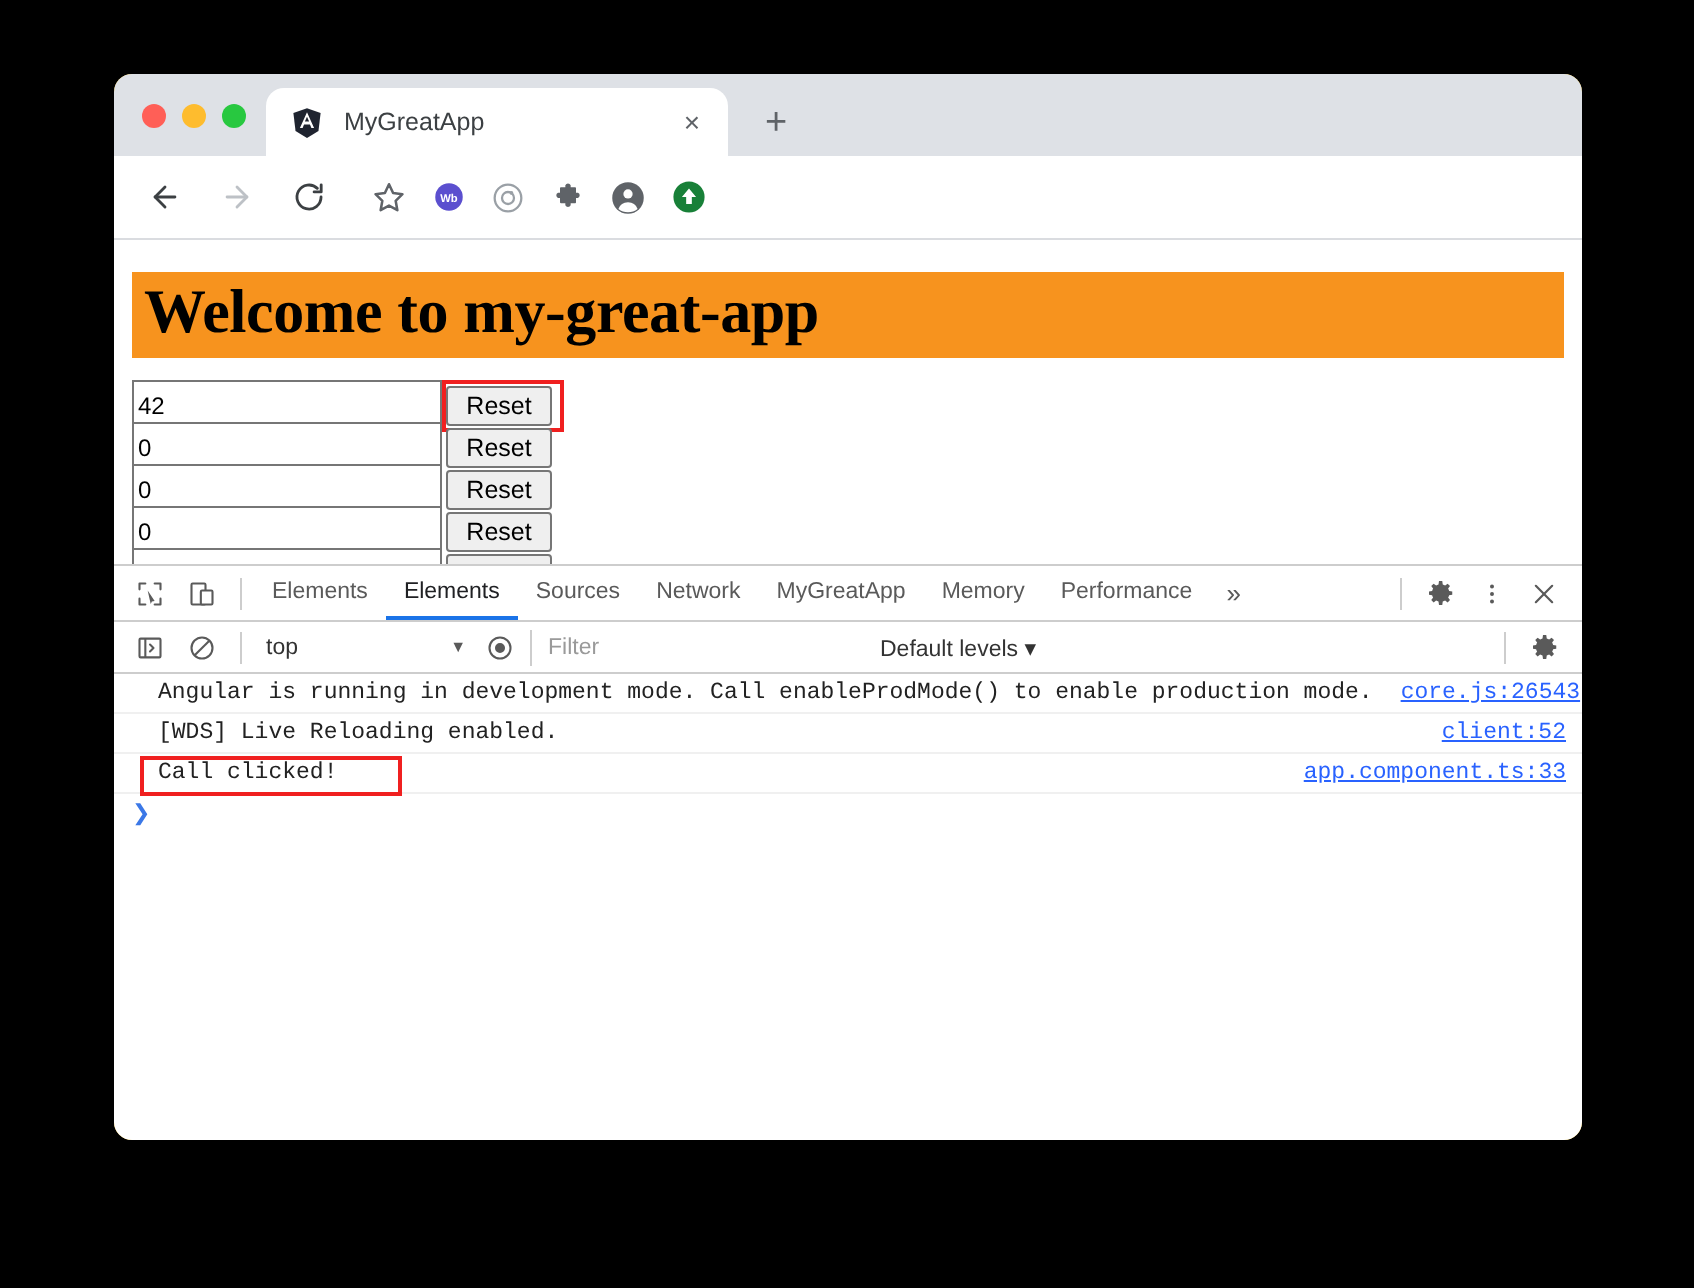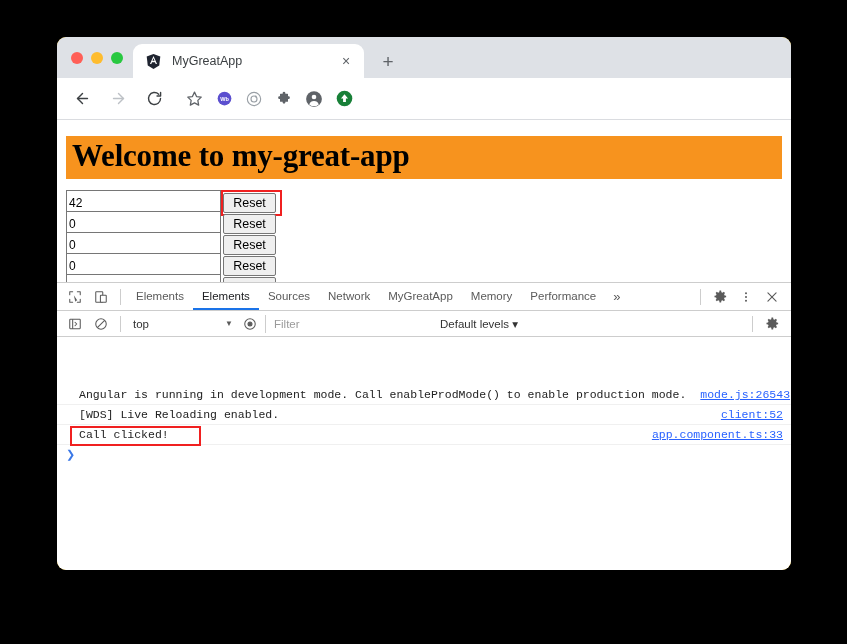--- a/index.html
+++ b/index.html
@@ -281,21 +281,20 @@
     color: #333;
     white-space: nowrap;
   }
 
   .console-body {
     flex: 1 1 auto;
     overflow: hidden;
     font-family: "Liberation Mono", monospace;
     font-size: 11.5px;
     position: relative;
-    margin-top: 48px;
   }
   .cmsg {
     display: flex;
     align-items: baseline;
     border-bottom: 1px solid #f0f0f0;
     padding: 3px 8px 3px 22px;
     min-height: 19px;
     position: relative;
   }
   .cmsg-text {
@@ -521,21 +520,21 @@
           <svg width="15" height="15" viewBox="0 0 24 24" fill="#5a5a5a">
               <path d="M12 8.4a3.6 3.6 0 1 0 0 7.2 3.6 3.6 0 0 0 0-7.2zm9 4.9v-2.6l-2.5-.4a6.9 6.9 0 0 0-.8-1.9l1.5-2-1.9-1.9-2 1.5a6.9 6.9 0 0 0-1.9-.8L13 2.4h-2.6l-.4 2.8c-.7.2-1.3.4-1.9.8l-2-1.5L4.2 6.4l1.5 2c-.4.6-.6 1.2-.8 1.9l-2.5.4v2.6l2.5.4c.2.7.4 1.3.8 1.9l-1.5 2 1.9 1.9 2-1.5c.6.4 1.2.6 1.9.8l.4 2.8H13l.4-2.8c.7-.2 1.3-.4 1.9-.8l2 1.5 1.9-1.9-1.5-2c.4-.6.6-1.2.8-1.9z"></path>
             </svg>
         </div>
       </div>
     </div>
 
     <div class="console-body">
       <div class="cmsg">
         <span class="cmsg-text">Angular is running in development mode. Call enableProdMode() to enable production mode.</span>
-        <span class="cmsg-src">mode.js:26543</span>
+        <span class="cmsg-src">core.js:26543</span>
       </div>
       <div class="cmsg">
         <span class="cmsg-text">[WDS] Live Reloading enabled.</span>
         <span class="cmsg-src">client:52</span>
       </div>
       <div class="cmsg">
         <span class="cmsg-text">Call clicked!</span>
         <span class="cmsg-src">app.component.ts:33</span>
         <div class="hl-box" id="console-highlight"></div>
       </div>

